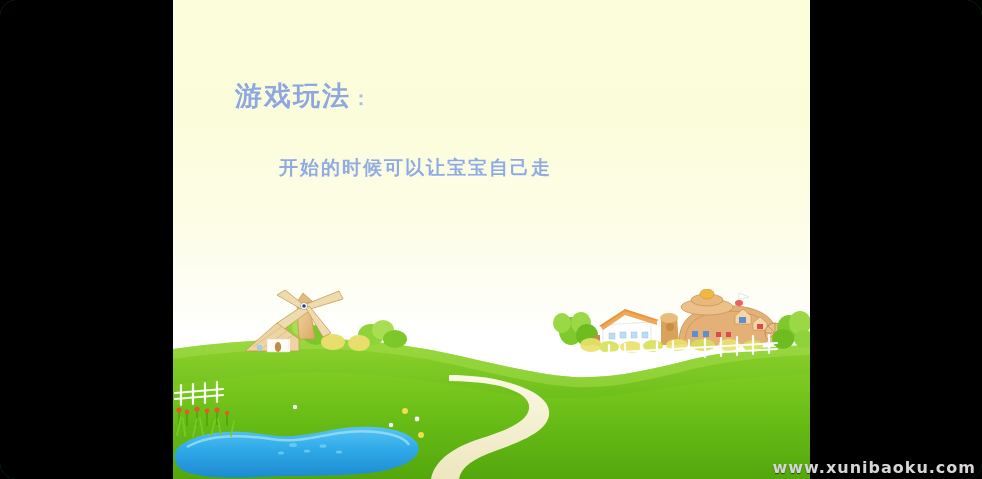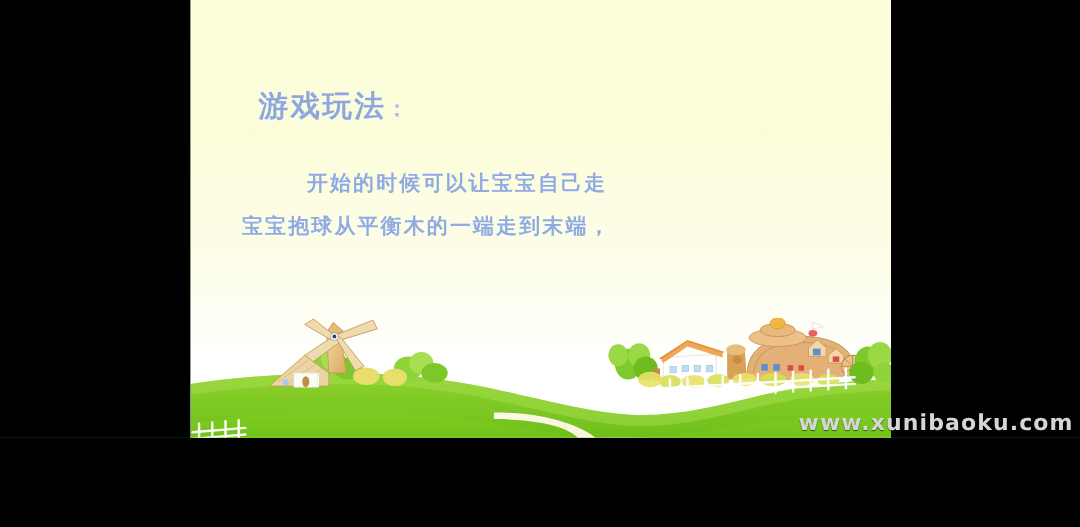--- a/index.html
+++ b/index.html
@@ -10,23 +10,24 @@
   body {
     width: 982px;
     height: 479px;
     overflow: hidden;
     font-family: "DejaVu Sans", "Liberation Sans", sans-serif;
   }
 
   #stage {
     position: relative;
     width: 982px;
-    height: 398px;
+    height: 479px;
     background: #15803d;
     overflow: hidden;
+    border-radius: 16px;
   }
 
   
   .bar {
     position: absolute;
     top: 0;
     height: 479px;
     background: #000000;
     z-index: 40;
   }
@@ -113,21 +114,21 @@
   }
   .landscape svg { display: block; width: 637px; height: 190px; }
 
   
   .watermark {
     position: absolute;
     right: 6px;
     bottom: 2px;
     z-index: 60;
     font-family: "DejaVu Sans", "Liberation Sans", sans-serif;
-    font-size: 20px;
+    font-size: 16px;
     font-weight: bold;
     letter-spacing: 1px;
     color: #d6d6d6;
     text-shadow: 0 1px 1px rgba(0,0,0,0.55);
     white-space: nowrap;
     margin-left: 16px;
   }
 </style>
 </head>
 <body>
@@ -404,21 +405,20 @@
     </div>
 
     <div class="text-layer">
 
       <div class="slide-title">
         <span>游戏玩法</span><span class="colon">：</span>
       </div>
 
       <div class="body-lines">
         <div class="body-line indent">开始的时候可以让宝宝自己走</div>
-        <div class="body-line">宝宝抱球从平衡木的一端走到末端，</div>
       </div>
 
     </div>
 
   </div>
 
   <div class="bar bar-left"></div>
   <div class="bar bar-right"></div>
 
   <div class="watermark">www.xunibaoku.com</div>

